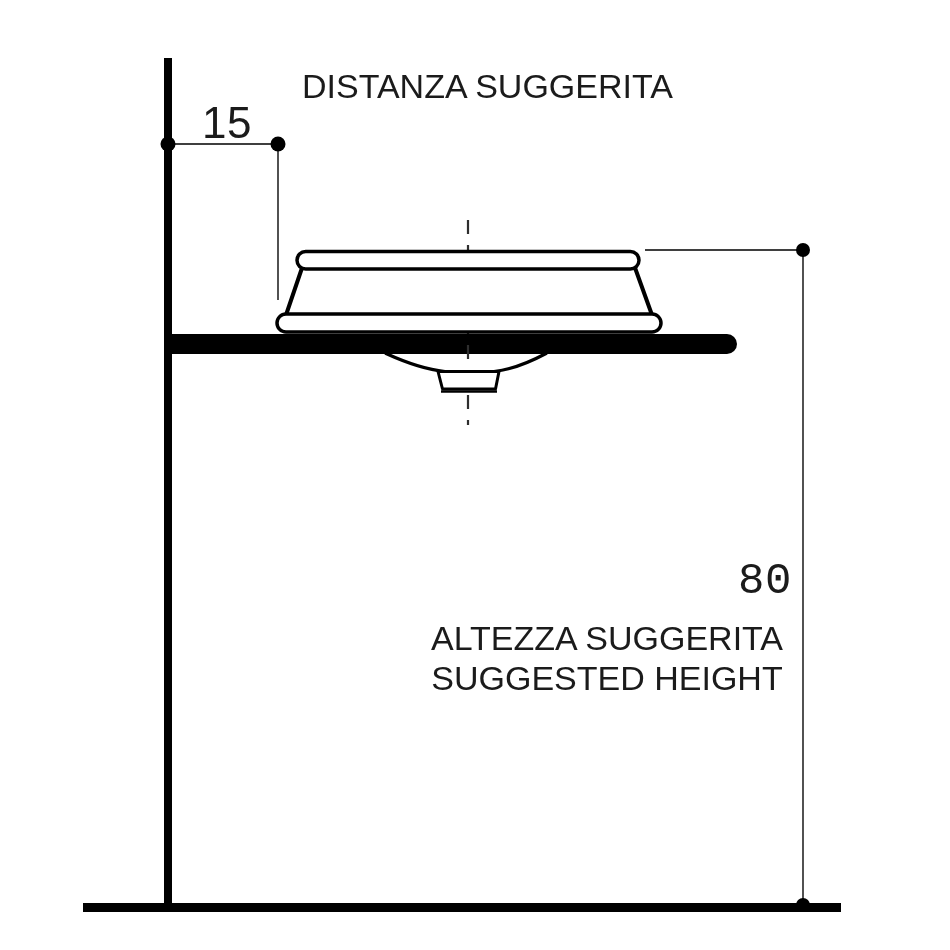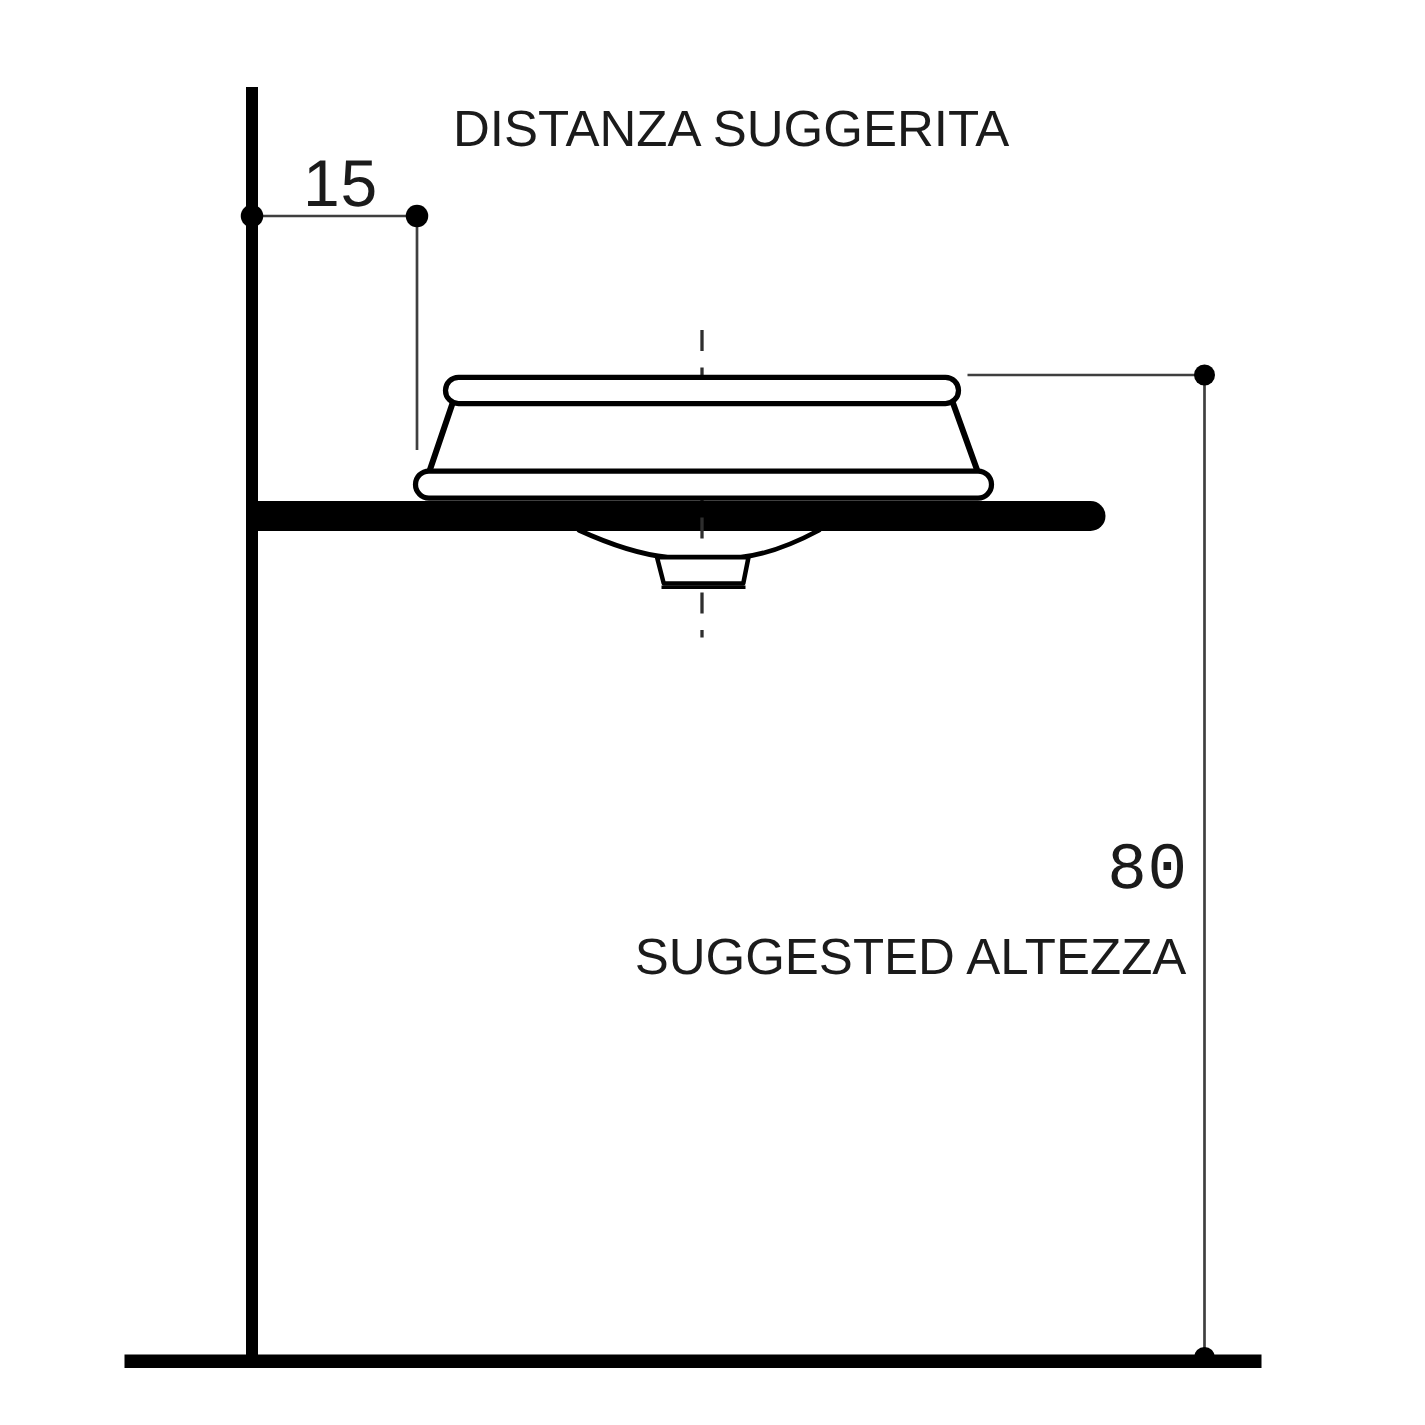--- a/index.html
+++ b/index.html
@@ -116,16 +116,17 @@
 
   <div class="dim-value dim-distance">15</div>
 
   <div class="dim-value dim-height">80</div>
 
   <div class="note note-top">
     <div>DISTANZA SUGGERITA</div>
   </div>
 
   <div class="note note-bottom">
-    <div>SUGGESTED ALTEZZA</div>
+    <div>ALTEZZA SUGGERITA</div>
+    <div>SUGGESTED HEIGHT</div>
   </div>
 
 </div>
 
 </body></html>

